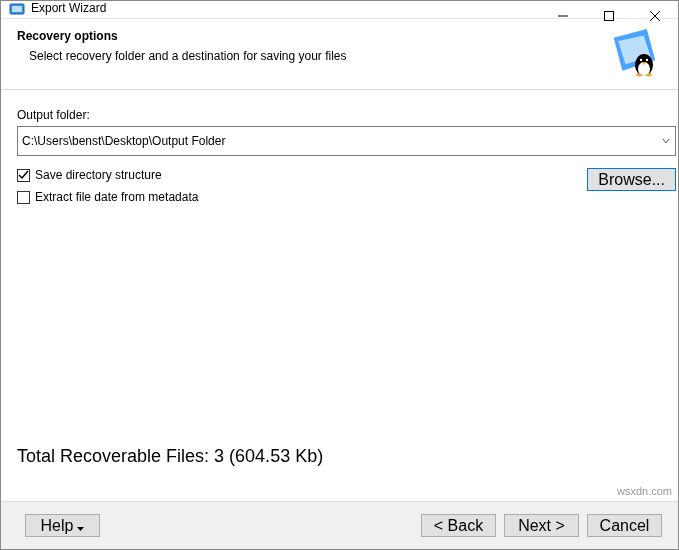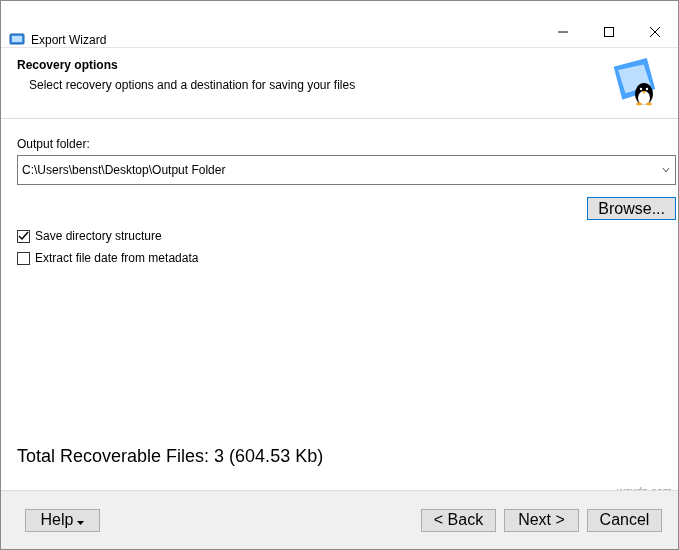--- a/index.html
+++ b/index.html
@@ -10,22 +10,22 @@
     background: #fff;
     color: #000;
     width: 679px;
     height: 550px;
     overflow: hidden;
     border: 1px solid #888;
     position: relative;
   }
   .titlebar {
     display: flex;
-    align-items: flex-end;
-    height: 47px;
+    align-items: flex-start;
+    height: 18px;
     padding: 0 0 0 8px;
     background: #fff;
     border-bottom: 1px solid #e5e5e5;
   }
   .titlebar .app-icon {
     width: 16px; height: 16px;
     margin-right: 6px;
     display: flex; align-items: center; justify-content: center;
   }
   .titlebar .title {
@@ -86,21 +86,21 @@
   .combo .drop {
     width: 18px; height: 100%;
     display: flex; align-items: center; justify-content: center;
     color: #555;
   }
   .options-row {
     display: flex;
     align-items: flex-start;
     margin-top: 12px;
   }
-  .options-col { flex: 1; margin-top: 32px; }
+  .options-col { flex: 1; }
   .chk {
     display: flex;
     align-items: center;
     margin-bottom: 8px;
   }
   .chk .box {
     width: 13px; height: 13px;
     border: 1px solid #333;
     margin-right: 5px;
     display: flex; align-items: center; justify-content: center;
@@ -127,21 +127,21 @@
   }
   .stats {
     position: absolute;
     left: 16px;
     bottom: 82px;
     font-size: 18px;
   }
   .footer {
     position: absolute;
     left: 0; right: 0; bottom: 0;
-    height: 59px;
+    height: 48px;
     border-top: 1px solid #ddd;
     display: flex;
     align-items: center;
     padding: 0 16px;
     background: #f0f0f0;
   }
   .footer .spacer { flex: 1; }
   .footer .btn { margin-left: 8px; min-width: 75px; }
   .help-btn {
     min-width: 75px;
@@ -183,21 +183,21 @@
     <svg width="10" height="10" viewBox="0 0 10 10">
         <line x1="0" y1="0" x2="10" y2="10" stroke="currentColor" stroke-width="1"></line>
         <line x1="10" y1="0" x2="0" y2="10" stroke="currentColor" stroke-width="1"></line>
       </svg>
   </div>
 </div>
 
 <div class="header">
   <div class="header-text">
     <div class="header-title">Recovery options</div>
-    <div class="header-sub">Select recovery options and a destination for saving your files</div>
+    <div class="header-sub">Select recovery folder and a destination for saving your files</div>
   </div>
   <div class="header-icon">
     <svg width="48" height="48" viewBox="0 0 48 48">
       <polygon points="6,6 40,2 44,34 10,40" fill="#4aa3ff" transform="rotate(-8 24 24)"></polygon>
       <polygon points="10,10 36,8 40,30 14,34" fill="#bcdfff" transform="rotate(-8 24 24)"></polygon>
       <ellipse cx="34" cy="36" rx="9" ry="11" fill="#000"></ellipse>
       <ellipse cx="34" cy="40" rx="6" ry="7" fill="#fff"></ellipse>
       <circle cx="31" cy="31" r="1.2" fill="#fff"></circle>
       <circle cx="37" cy="31" r="1.2" fill="#fff"></circle>
       <polygon points="32,33 36,33 34,36" fill="#f5a623"></polygon>

